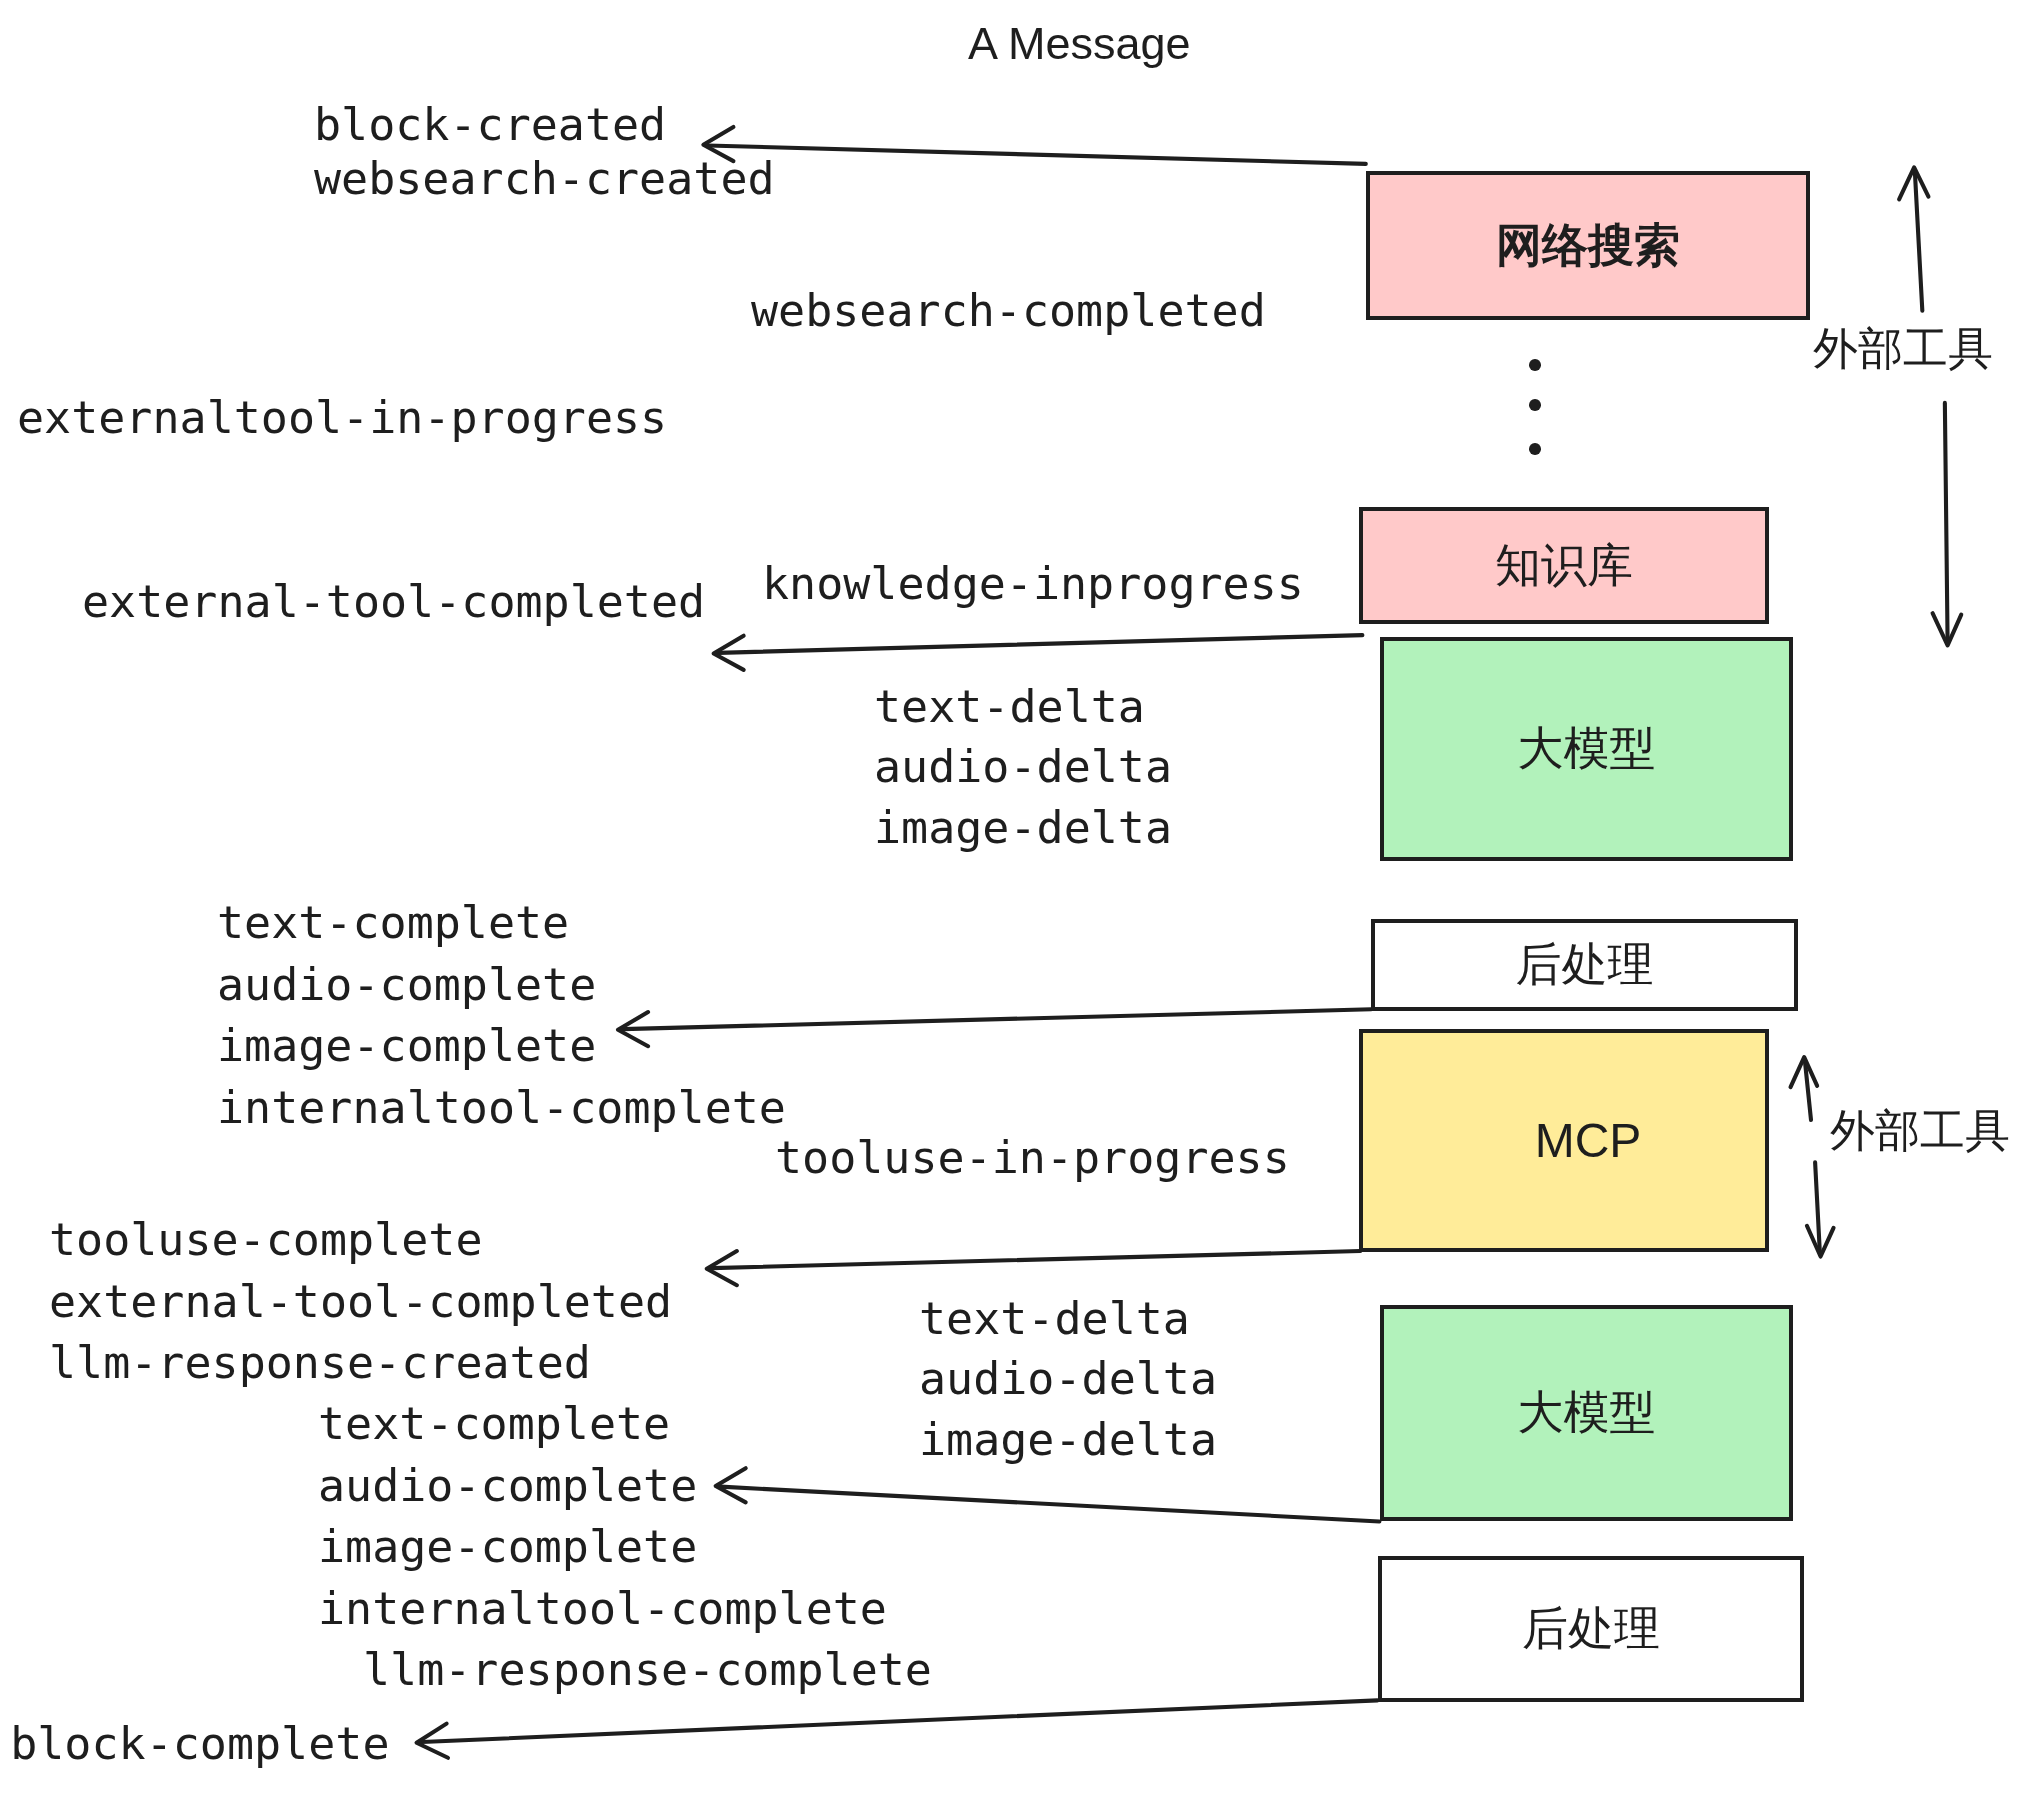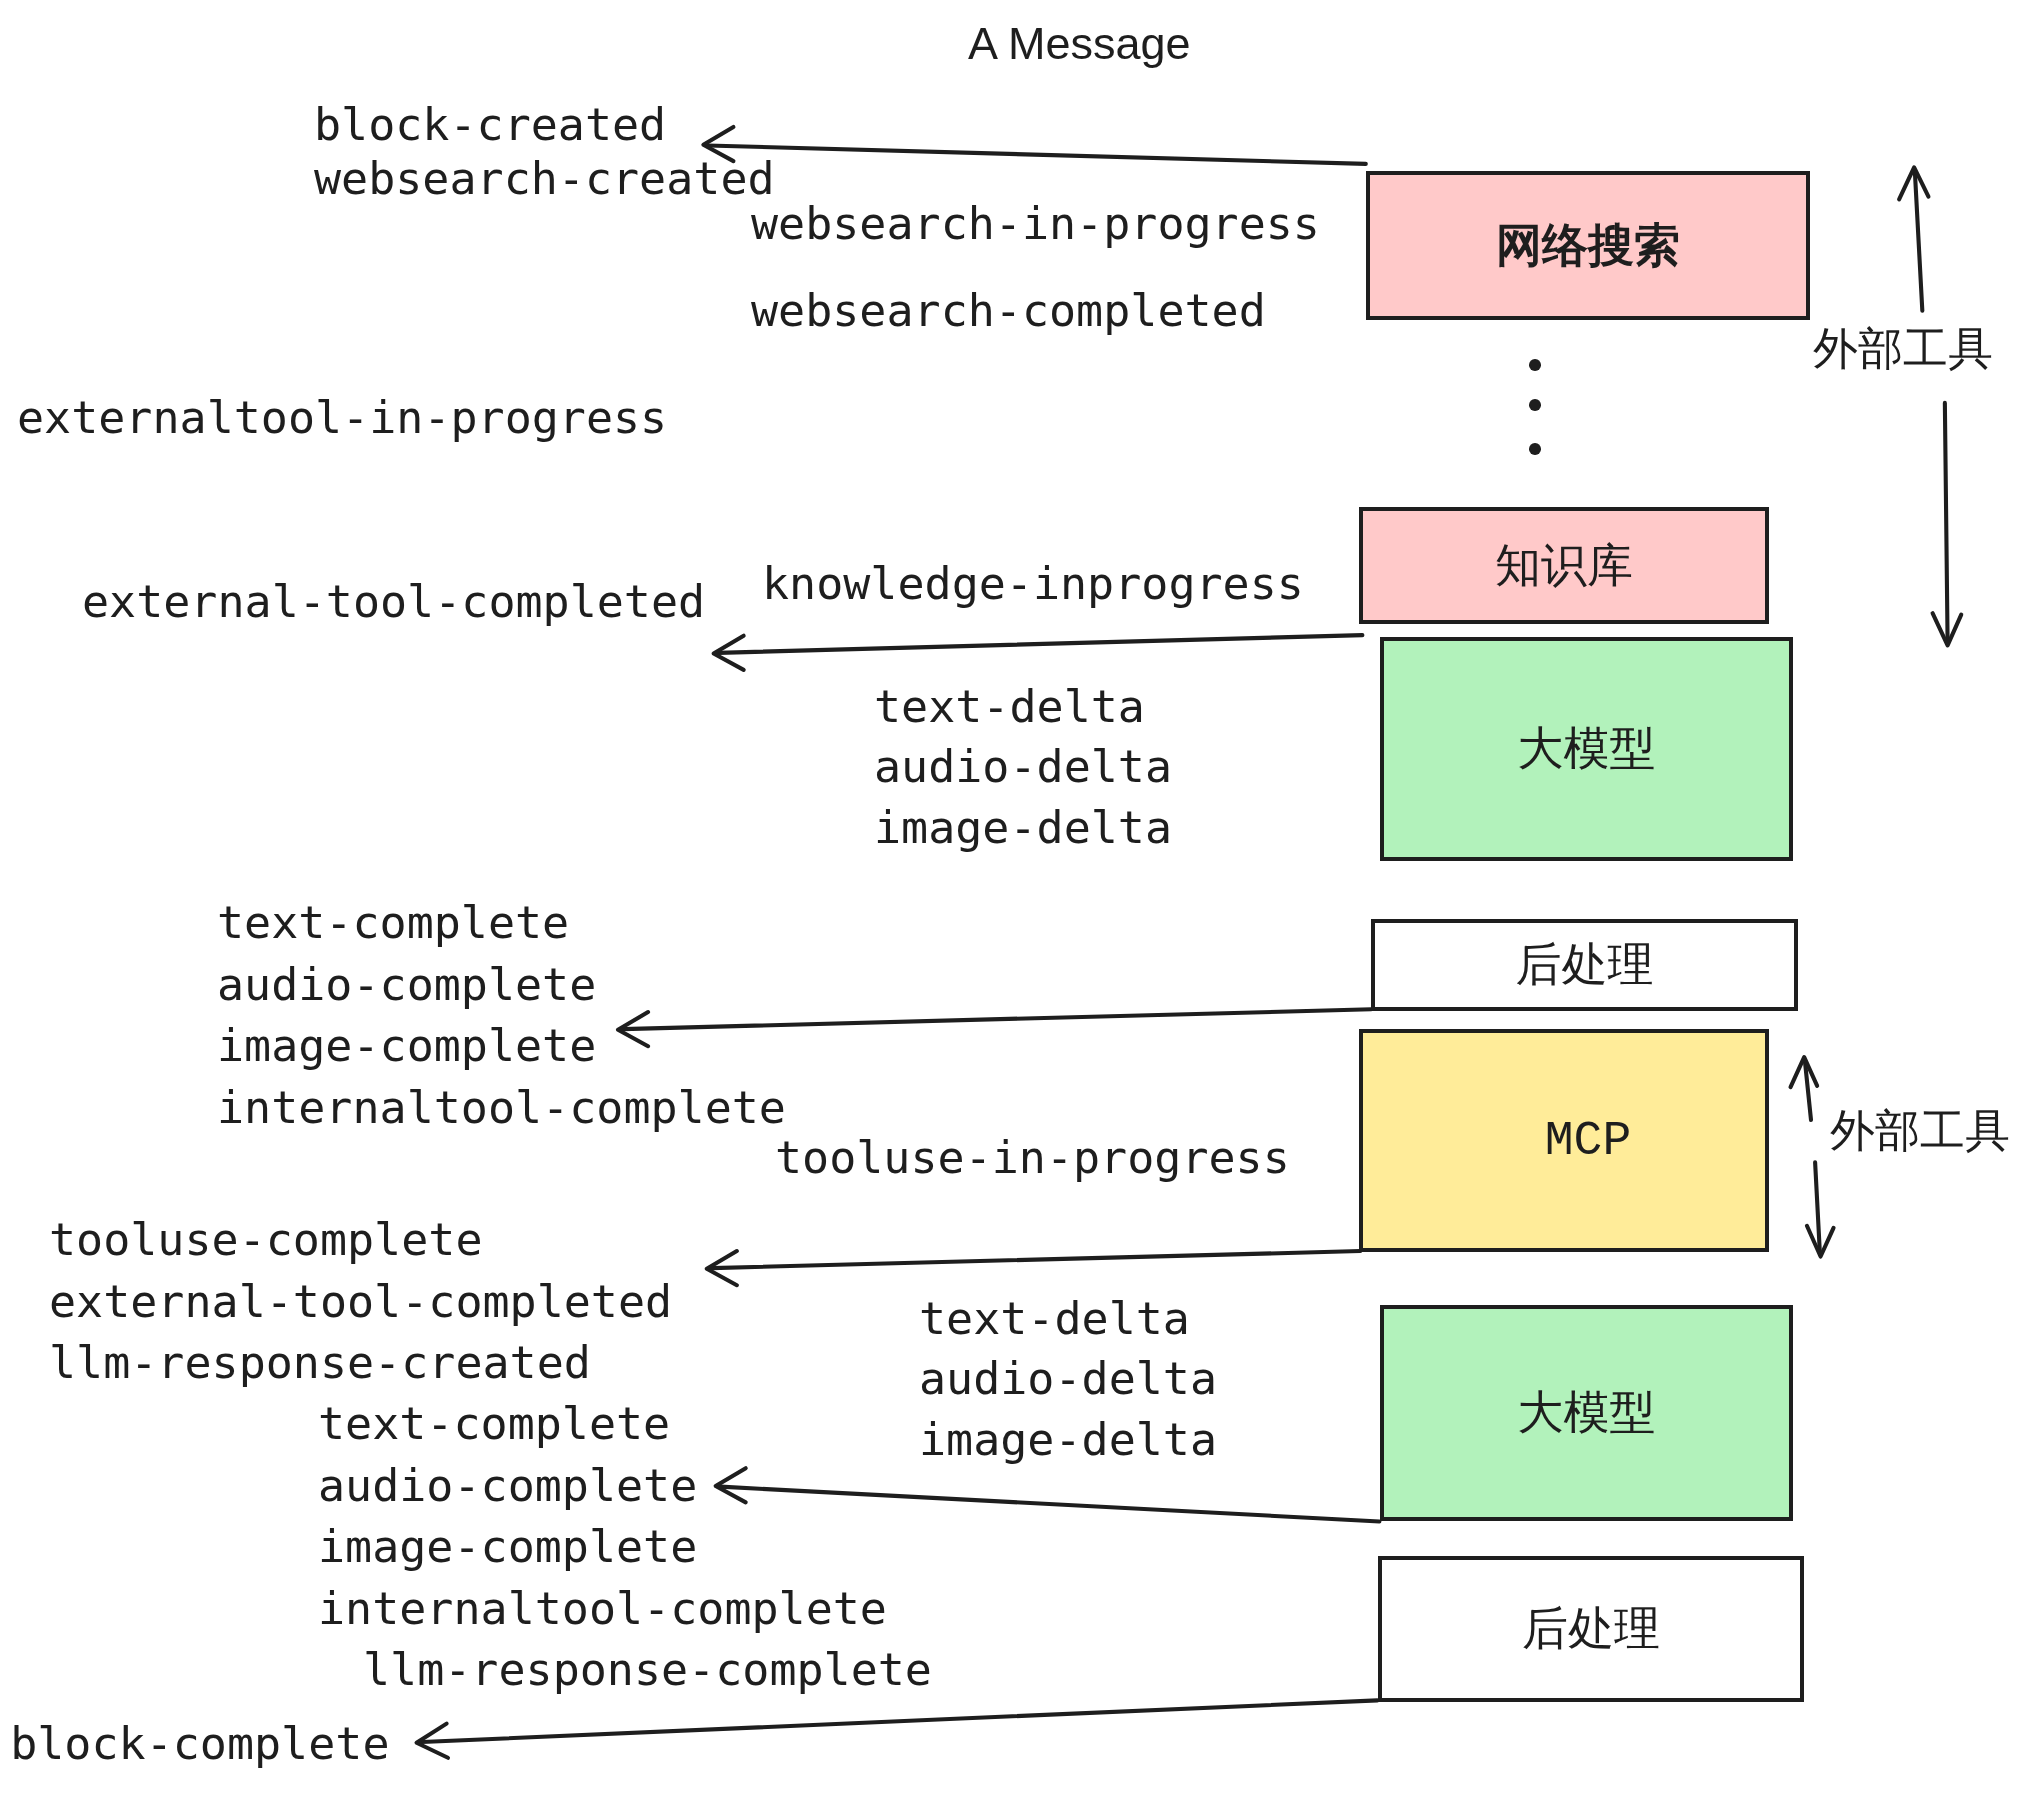--- a/index.html
+++ b/index.html
@@ -14,21 +14,21 @@
   }
   .ev {
     position:absolute; font-size:45px; line-height:1; white-space:nowrap;
     font-family:"DejaVu Sans Mono", monospace;
   }
   .box {
     position:absolute; box-sizing:border-box; border:4.1px solid #1e1e1e;
     display:flex; align-items:center; justify-content:center;
     font-size:46px; font-family:"DejaVu Sans", sans-serif; white-space:nowrap;
   }
-  .box.mono { font-family:Liberation Mono, monospace; font-size:48px;padding-left:48px; }
+  .box.mono { font-family:Liberation Sans, sans-serif; font-size:48px;padding-left:48px; }
   .pink   { background:#ffc9c9; }
   .green  { background:#b2f2bb; }
   .yellow { background:#ffec99; }
   .white  { background:#ffffff; }
   .side-label {
     position:absolute; font-size:45px; line-height:1; white-space:nowrap;
     font-family:"DejaVu Sans", sans-serif;
   }
   .dot {
     position:absolute; width:11.6px; height:11.6px; border-radius:50%;
@@ -80,21 +80,20 @@
     <g>
       <line x1="2658" y1="1702" x2="2665" y2="1835"></line>
       <polyline points="2646,1795 2666,1840 2685,1798"></polyline>
     </g>
   </svg>
 
   <div class="title">A Message</div>
 
   <div class="ev" style="left:314px;  top:102px;">block-created</div>
   <div class="ev" style="left:314px;  top:156px;">websearch-created</div>
-  <div class="ev" style="left:751px; top:201px;">websearch-in-progress</div>
   <div class="ev" style="left:17px;   top:395px;">externaltool-in-progress</div>
   <div class="ev" style="left:751px; top:288px;">websearch-completed</div>
   <div class="ev" style="left:762px; top:561px;">knowledge-inprogress</div>
   <div class="ev" style="left:82px;  top:579px;">external-tool-completed</div>
   <div class="ev" style="left:874px; top:684px;">text-delta</div>
   <div class="ev" style="left:874px; top:744px;">audio-delta</div>
   <div class="ev" style="left:874px; top:805px;">image-delta</div>
   <div class="ev" style="left:217px;  top:900px;">text-complete</div>
   <div class="ev" style="left:217px;  top:962px;">audio-complete</div>
   <div class="ev" style="left:217px;  top:1023px;">image-complete</div>

